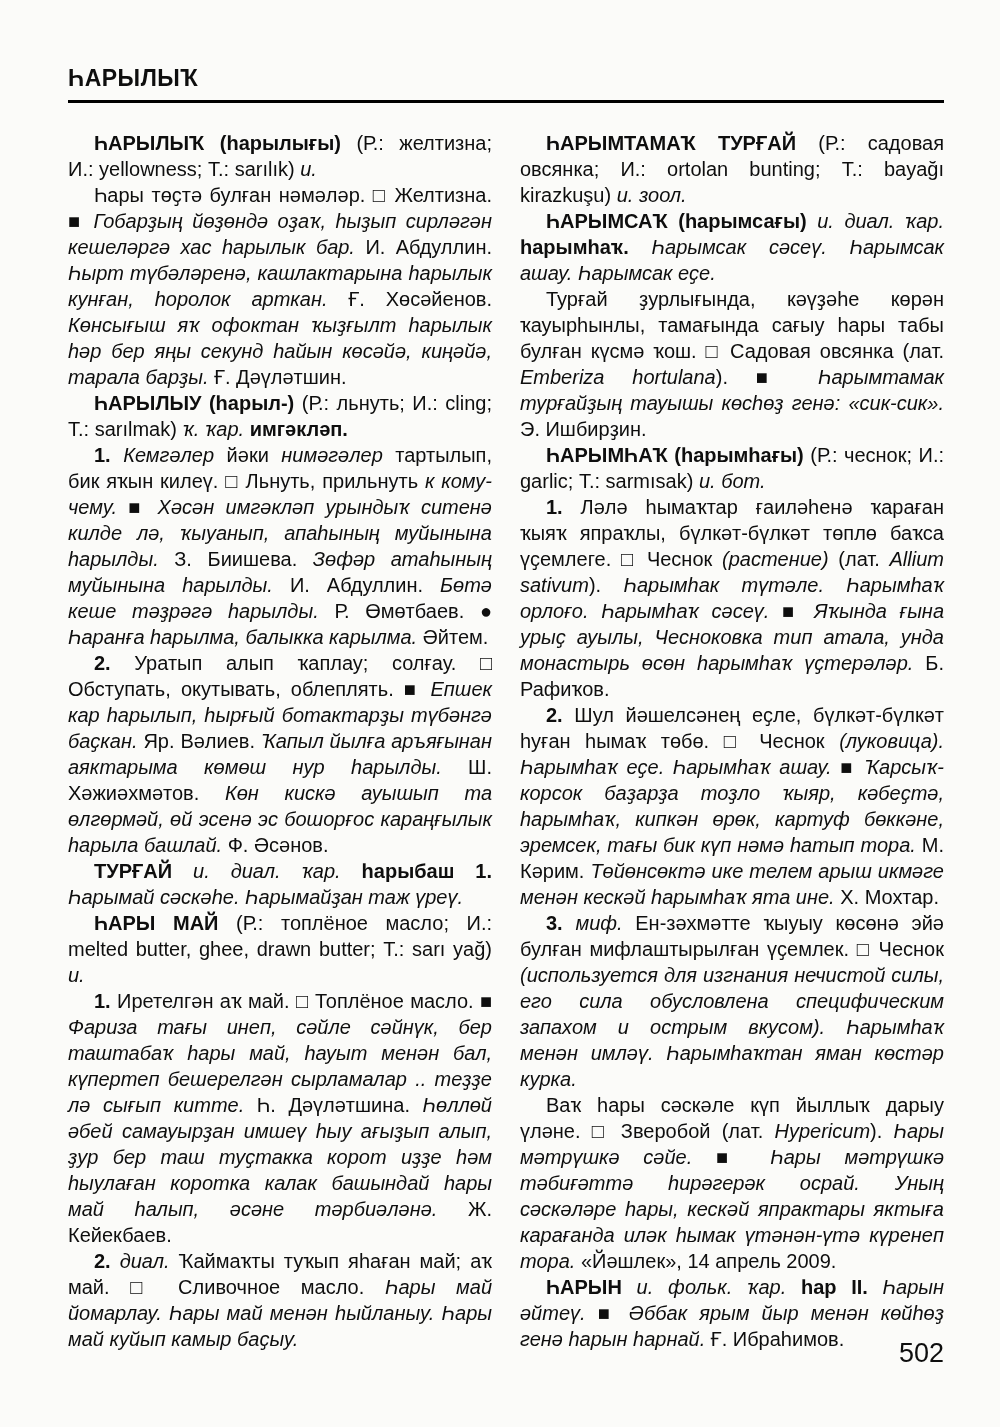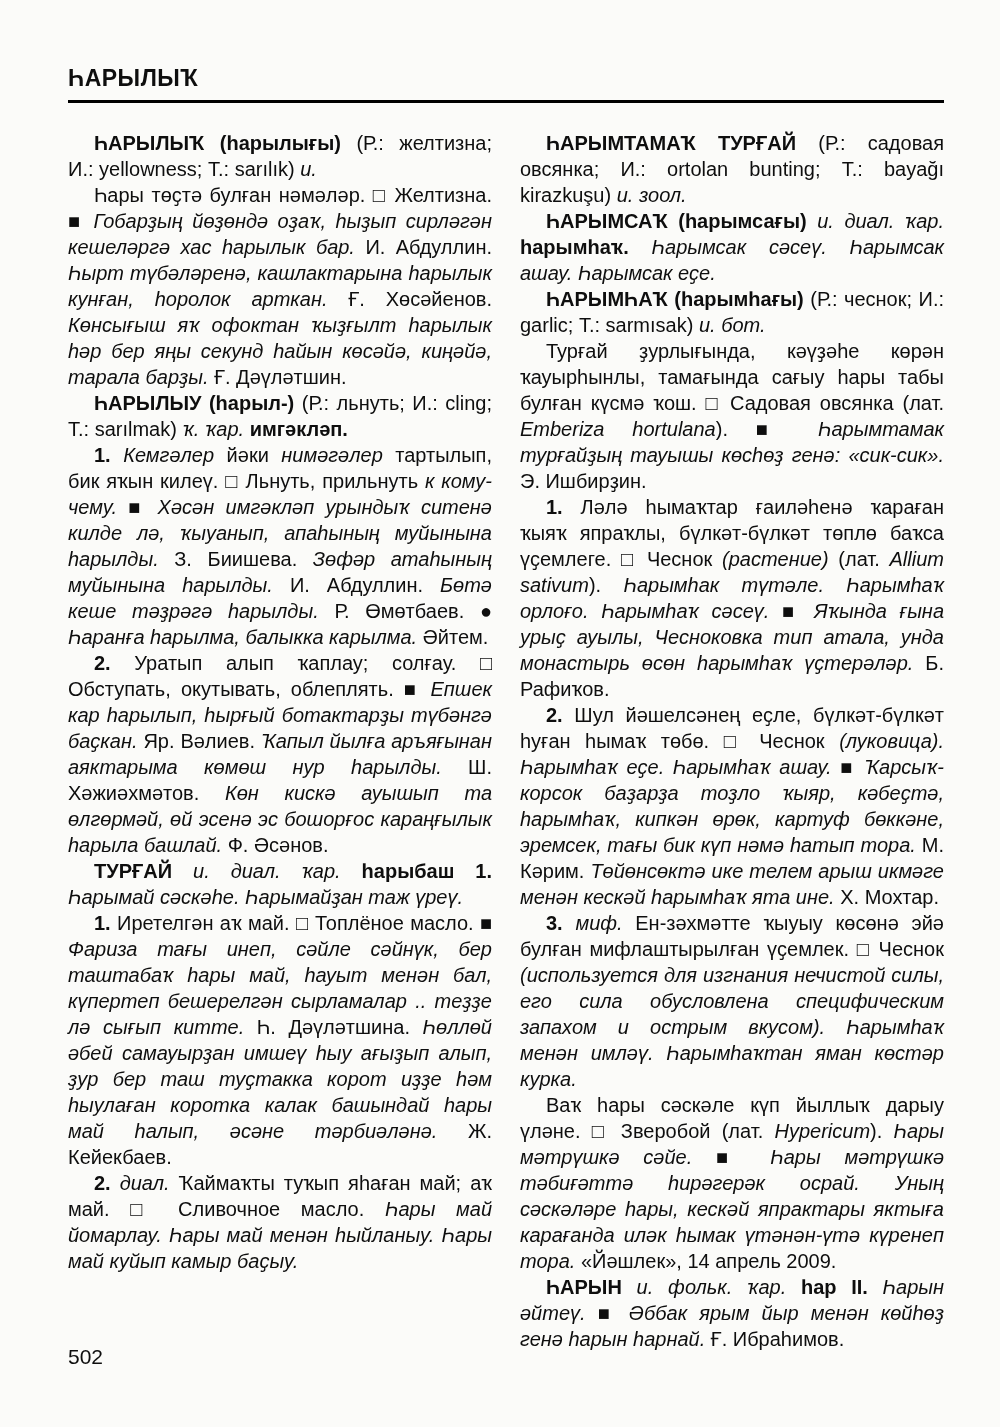--- a/index.html
+++ b/index.html
@@ -41,46 +41,47 @@
     text-align: justify;
     text-indent: 26px;
   }
   .b { font-weight: bold; }
   .i { font-style: italic; }
   .n { }
   .page-number {
     position: absolute;
     left: 68px; right: 56px;
     bottom: 58px;
-    text-align: left;
-    font-size: 21px;
+    text-align: right;
+    font-size: 27px;
   }
 </style>
 </head>
 <body>
 
 <div class="page">
   <div class="running-head">ҺАРЫЛЫҠ</div>
   <div class="rule"></div>
   <div class="columns">
     <div class="col" id="col-left">
         <p class="para"><span class="b">ҺАРЫЛЫҠ (һарылығы) </span><span class="n">(Р.: желтизна; И.: yellowness; Т.: sarılık) </span><span class="i">и.</span></p>
         <p class="para"><span class="n">Һары төҫтә булған нәмәләр. □ Желтизна. ■ </span><span class="i">Гобарҙың йөҙөндә оҙаҡ, һыҙып сирләгән кешеләргә хас һарылык бар.</span><span class="n"> И. Абдуллин. </span><span class="i">Һырт түбәләренә, кашлактарына һарылык кунған, һоролок арткан.</span><span class="n"> Ғ. Хөсәйенов. </span><span class="i">Көнсығыш яҡ офоктан ҡыҙғылт һарылык һәр бер яңы секунд һайын көсәйә, киңәйә, тарала барҙы.</span><span class="n"> Ғ. Дәүләтшин.</span></p>
         <p class="para"><span class="b">ҺАРЫЛЫУ (һарыл-) </span><span class="n">(Р.: льнуть; И.: cling; Т.: sarılmak) </span><span class="i">ҡ. ҡар. </span><span class="b">имгәкләп.</span></p>
         <p class="para"><span class="b">1. </span><span class="i">Кемгәлер</span><span class="n"> йәки </span><span class="i">нимәгәлер</span><span class="n"> тартылып, бик яҡын килеү. □ Льнуть, прильнуть </span><span class="i">к кому-чему.</span><span class="n"> ■ </span><span class="i">Хәсән имгәкләп урындыҡ ситенә килде лә, ҡыуанып, апаһының муйынына һарылды.</span><span class="n"> З. Биишева. </span><span class="i">Зөфәр атаһының муйынына һарылды.</span><span class="n"> И. Абдуллин. </span><span class="i">Бөтә кеше тәҙрәгә һарылды.</span><span class="n"> Р. Өмөтбаев. ● </span><span class="i">Һаранға һарылма, балыкка карылма.</span><span class="n"> Әйтем.</span></p>
         <p class="para"><span class="b">2. </span><span class="n">Уратып алып ҡаплау; солғау. □ Обступать, окутывать, облеплять. ■ </span><span class="i">Епшек кар һарылып, һырғый ботактарҙы түбәнгә баҫкан.</span><span class="n"> Яр. Вәлиев. </span><span class="i">Ҡапыл йылға аръяғынан аяктарыма көмөш нур һарылды.</span><span class="n"> Ш. Хәжиәхмәтов. </span><span class="i">Көн кискә ауышып та өлгөрмәй, өй эсенә эс бошорғос караңғылык һарыла башлай.</span><span class="n"> Ф. Әсәнов.</span></p>
         <p class="para"><span class="b">ТУРҒАЙ </span><span class="i">и. диал. ҡар. </span><span class="b">һарыбаш 1. </span><span class="i">Һарымай сәскәһе. Һарымайҙан таж үреү.</span></p>
+        <p class="para"><span class="b">ҺАРЫ МАЙ </span><span class="n">(Р.: топлёное масло; И.: melted butter, ghee, drawn butter; Т.: sarı yağ) </span><span class="i">и.</span></p>
         <p class="para"><span class="b">1. </span><span class="n">Иретелгән аҡ май. □ Топлёное масло. ■ </span><span class="i">Фариза тағы инеп, сәйле сәйнүк, бер таштабаҡ һары май, һауыт менән бал, күпертеп бешерелгән сырламалар .. теҙҙе лә сығып китте.</span><span class="n"> Һ. Дәүләтшина. </span><span class="i">Һөллөй әбей самауырҙан имшеү һыу ағыҙып алып, ҙур бер таш туҫтакка корот иҙҙе һәм һыулаған коротка калак башындай һары май һалып, әсәне тәрбиәләнә.</span><span class="n"> Ж. Кейекбаев.</span></p>
         <p class="para"><span class="b">2. </span><span class="i">диал. </span><span class="n">Ҡаймаҡты туҡып яһаған май; аҡ май. □ Сливочное масло. </span><span class="i">Һары май йомарлау. Һары май менән һыйланыу. Һары май куйып камыр баҫыу.</span></p>
       </div>
     <div class="col" id="col-right">
         <p class="para"><span class="b">ҺАРЫМТАМАҠ ТУРҒАЙ </span><span class="n">(Р.: садовая овсянка; И.: ortolan bunting; Т.: bayağı kirazkuşu) </span><span class="i">и. зоол.</span></p>
         <p class="para"><span class="b">ҺАРЫМСАҠ (һарымсағы) </span><span class="i">и. диал. ҡар. </span><span class="b">һарымһаҡ. </span><span class="i">Һарымсак сәсеү. Һарымсак ашау. Һарымсак еҫе.</span></p>
+        <p class="para"><span class="n">Турғай ҙурлығында, кәүҙәһе көрән ҡауырһынлы, тамағында сағыу һары табы булған күсмә ҡош. □ Садовая овсянка (лат. </span><span class="i">Emberiza hortulana</span><span class="n">). ■ </span><span class="i">Һарымтамак турғайҙың тауышы көсһөҙ генә: «сик-сик».</span><span class="n"> Э. Ишбирҙин.</span></p>
         <p class="para"><span class="b">ҺАРЫМҺАҠ (һарымһағы) </span><span class="n">(Р.: чеснок; И.: garlic; Т.: sarmısak) </span><span class="i">и. бот.</span></p>
-        <p class="para"><span class="n">Турғай ҙурлығында, кәүҙәһе көрән ҡауырһынлы, тамағында сағыу һары табы булған күсмә ҡош. □ Садовая овсянка (лат. </span><span class="i">Emberiza hortulana</span><span class="n">). ■ </span><span class="i">Һарымтамак турғайҙың тауышы көсһөҙ генә: «сик-сик».</span><span class="n"> Э. Ишбирҙин.</span></p>
         <p class="para"><span class="b">1. </span><span class="n">Ләлә һымаҡтар ғаиләһенә ҡараған ҡыяҡ япраҡлы, бүлкәт-бүлкәт төплө баҡса үҫемлеге. □ Чеснок </span><span class="i">(растение)</span><span class="n"> (лат. </span><span class="i">Allium sativum</span><span class="n">). </span><span class="i">Һарымһак түтәле. Һарымһаҡ орлоғо. Һарымһаҡ сәсеү.</span><span class="n"> ■ </span><span class="i">Яҡында ғына урыҫ ауылы, Чесноковка тип атала, унда монастырь өсөн һарымһаҡ үҫтерәләр.</span><span class="n"> Б. Рафиҡов.</span></p>
         <p class="para"><span class="b">2. </span><span class="n">Шул йәшелсәнең еҫле, бүлкәт-бүлкәт һуған һымаҡ төбө. □ Чеснок </span><span class="i">(луковица). Һарымһаҡ еҫе. Һарымһаҡ ашау.</span><span class="n"> ■ </span><span class="i">Ҡарсыҡ-корсок баҙарҙа тоҙло ҡыяр, кәбеҫтә, һарымһаҡ, кипкән өрөк, картуф бөккәне, эремсек, тағы бик күп нәмә һатып тора.</span><span class="n"> М. Кәрим. </span><span class="i">Төйөнсөктә ике телем арыш икмәге менән кескәй һарымһаҡ ята ине.</span><span class="n"> Х. Мохтар.</span></p>
         <p class="para"><span class="b">3. </span><span class="i">миф. </span><span class="n">Ен-зәхмәтте ҡыуыу көсөнә эйә булған мифлаштырылған үҫемлек. □ Чеснок </span><span class="i">(используется для изгнания нечистой силы, его сила обусловлена специфическим запахом и острым вкусом). Һарымһаҡ менән имләү. Һарымһаҡтан яман көстәр курка.</span></p>
         <p class="para"><span class="n">Ваҡ һары сәскәле күп йыллыҡ дарыу үләне. □ Зверобой (лат. </span><span class="i">Hypericum</span><span class="n">). </span><span class="i">Һары мәтрүшкә сәйе.</span><span class="n"> ■ </span><span class="i">Һары мәтрүшкә тәбиғәттә һирәгерәк осрай. Уның сәскәләре һары, кескәй япрактары яктыға карағанда иләк һымак үтәнән-үтә күренеп тора.</span><span class="n"> «Йәшлек», 14 апрель 2009.</span></p>
         <p class="para"><span class="b">ҺАРЫН </span><span class="i">и. фольк. ҡар. </span><span class="b">һар II. </span><span class="i">Һарын әйтеү.</span><span class="n"> ■ </span><span class="i">Әббак ярым йыр менән көйһөҙ генә һарын һарнай.</span><span class="n"> Ғ. Ибраһимов.</span></p>
       </div>
   </div>
   <div class="page-number">502</div>
 </div>
 

